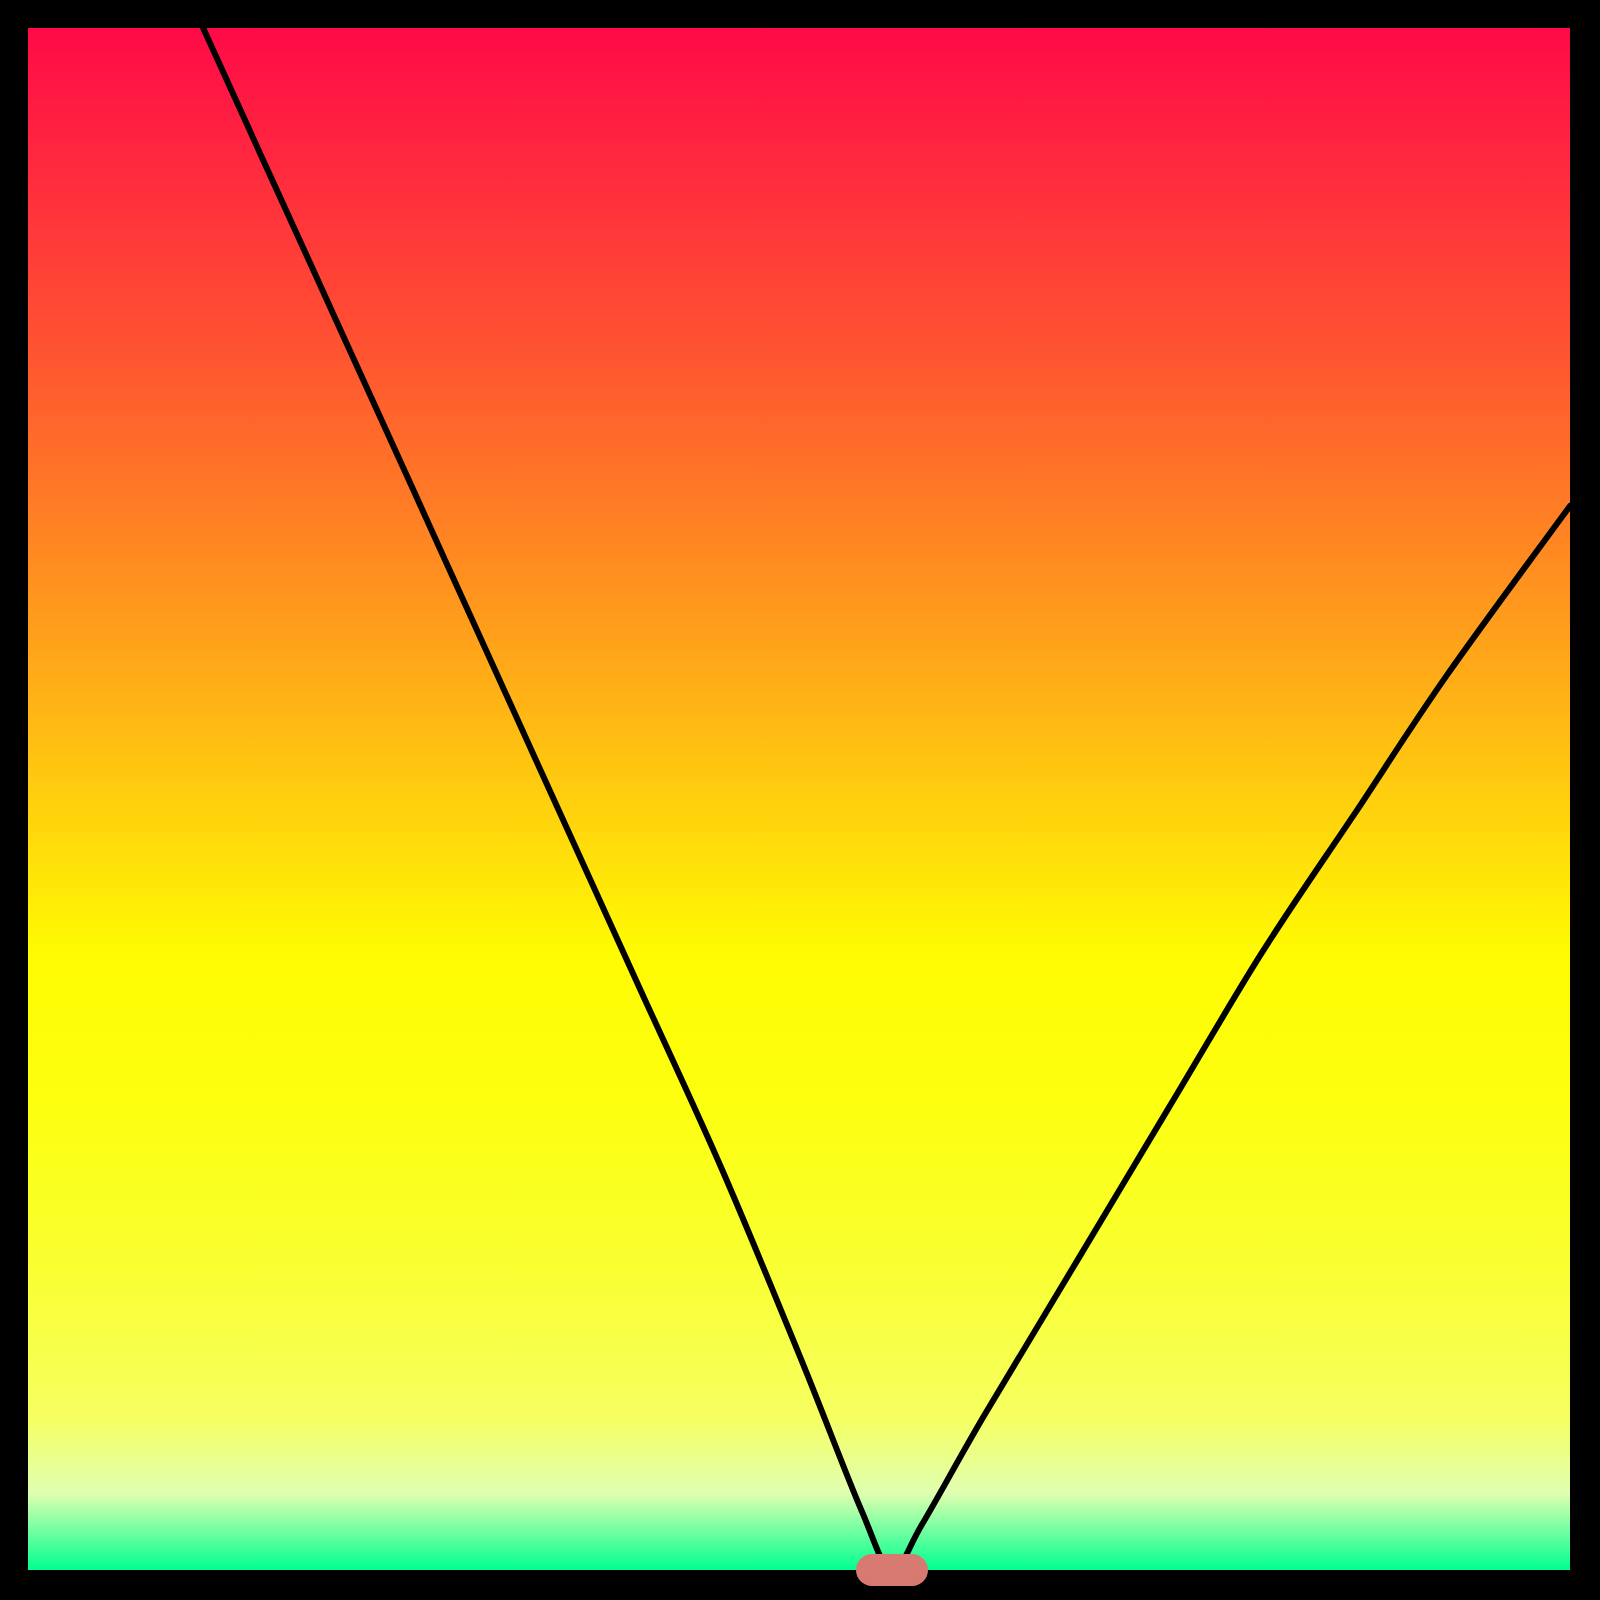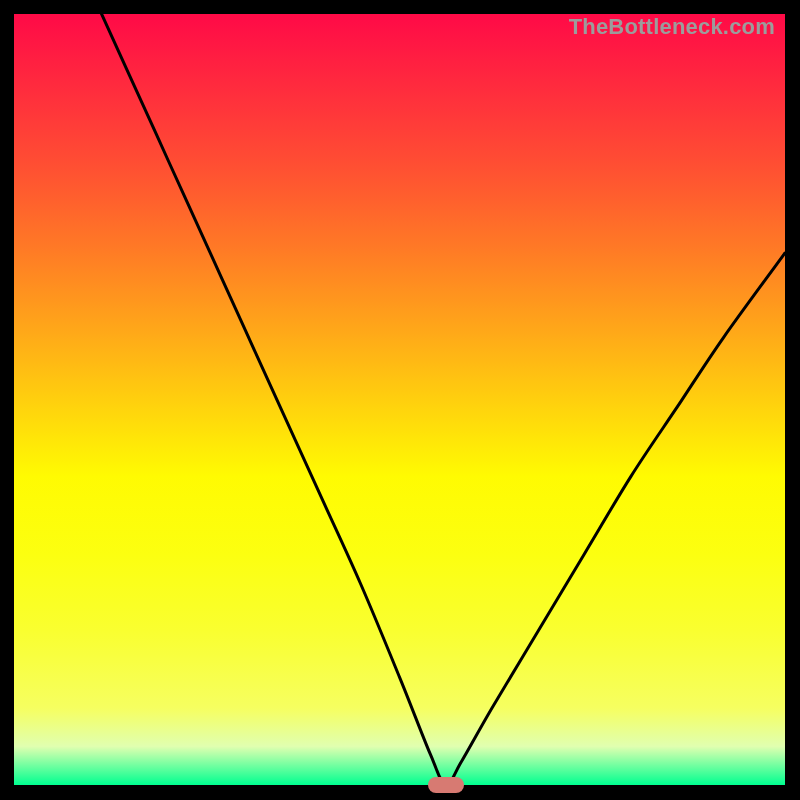--- a/index.html
+++ b/index.html
@@ -66,21 +66,20 @@
     background: #d77a72;
     transform: translate(-50%, -50%);
   }
 </style>
 </head>
 <body>
 
 <div class="frame">
   <div class="plot">
 
-    <div class="attribution">TheBottleneck.com</div>
 
     <svg class="curve" viewBox="0 0 771 771" preserveAspectRatio="none">
       <path id="curve-path" d="M 0.0 -200.5 C 6.4 -185.0, 25.7 -137.5, 38.6 -107.9 C 51.4 -78.4, 64.3 -51.4, 77.1 -23.1 C 90.0 5.1, 102.8 33.4, 115.6 61.7 C 128.5 89.9, 141.4 118.2, 154.2 146.5 C 167.1 174.8, 179.9 203.0, 192.8 231.3 C 205.6 259.6, 218.4 287.8, 231.3 316.1 C 244.1 344.4, 257.0 372.7, 269.8 400.9 C 282.7 429.2, 295.6 457.5, 308.4 485.7 C 321.3 514.0, 334.1 541.0, 346.9 570.5 C 359.8 600.1, 373.9 634.8, 385.5 663.1 C 397.1 691.3, 408.6 722.2, 416.3 740.2 C 424.1 758.1, 426.6 769.7, 431.8 771.0 C 436.9 772.3, 439.5 760.7, 447.2 747.9 C 454.9 735.0, 465.2 715.7, 478.0 693.9 C 490.9 672.1, 508.9 642.5, 524.3 616.8 C 539.7 591.1, 555.1 565.4, 570.5 539.7 C 586.0 514.0, 601.4 487.0, 616.8 462.6 C 632.2 438.2, 647.6 416.3, 663.1 393.2 C 678.5 370.1, 691.3 349.5, 709.3 323.8 C 727.3 298.1, 760.7 253.1, 771.0 239.0" fill="none" stroke="#000000" stroke-width="3" stroke-linecap="round" stroke-linejoin="round"></path>
     </svg>
 
     <div class="marker" id="opt-marker" style="left: 431.76px; top: 771px; background: rgb(215, 122, 114);"></div>
   </div>
 </div>
 
 </body></html>

